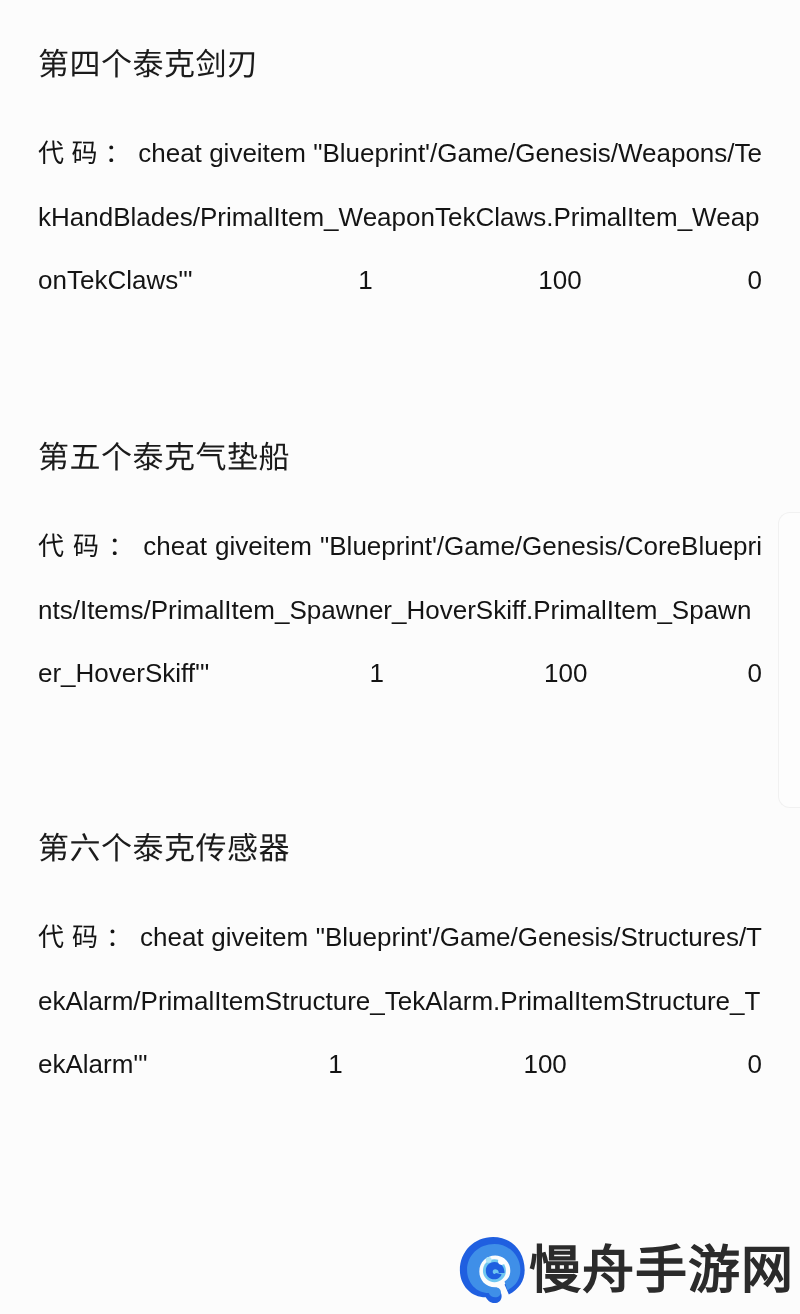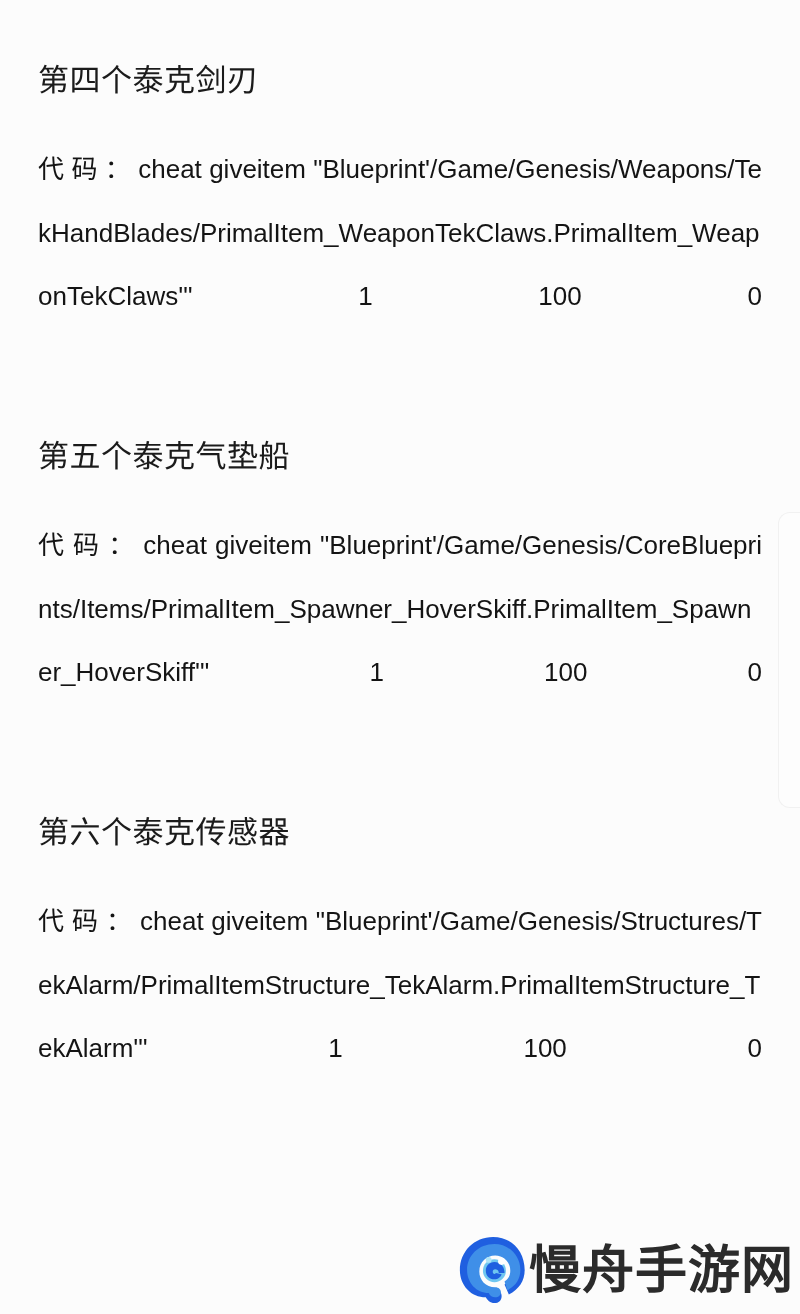--- a/index.html
+++ b/index.html
@@ -59,23 +59,23 @@
     content: "";
     display: inline-block;
     width: 100%;
     height: 0;
   }
 
   .gap-heading-to-code { height: 36px; }
   .gap-code-to-heading { height: 44px; }
 
   
-  .sec-1 { margin-top: 16px; }
-  .sec-2 { margin-top: 0px; }
-  .sec-3 { margin-top: 0px; }
+  .sec-1 { margin-top: 0px; }
+  .sec-2 { margin-top: 17px; }
+  .sec-3 { margin-top: 15px; }
 
   
   .side-rail {
     position: absolute;
     right: 0px;
     top: 512px;
     width: 22px;
     height: 296px;
     border: 1px solid #f1f1f1;
     border-right: none;

